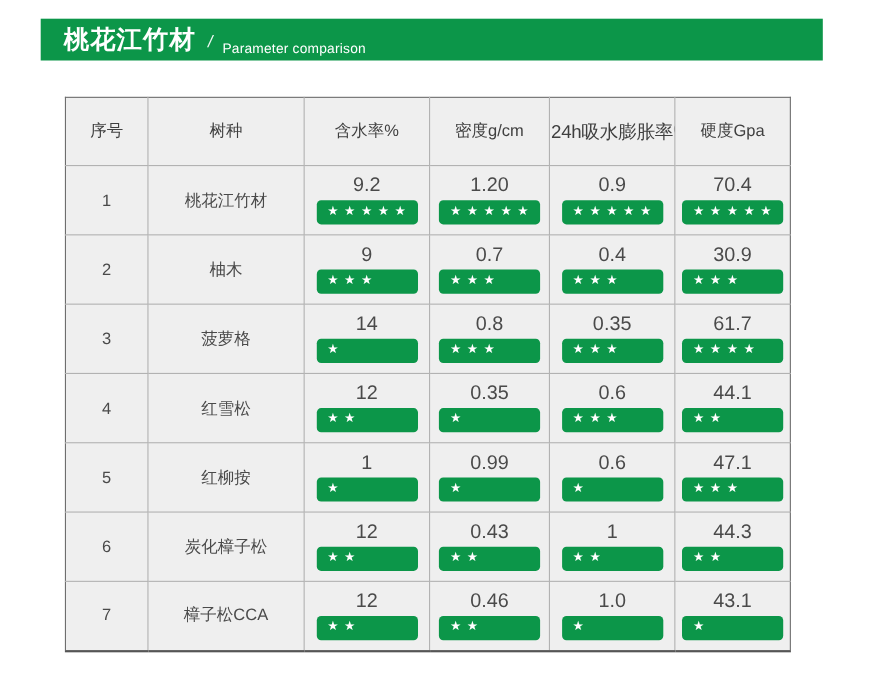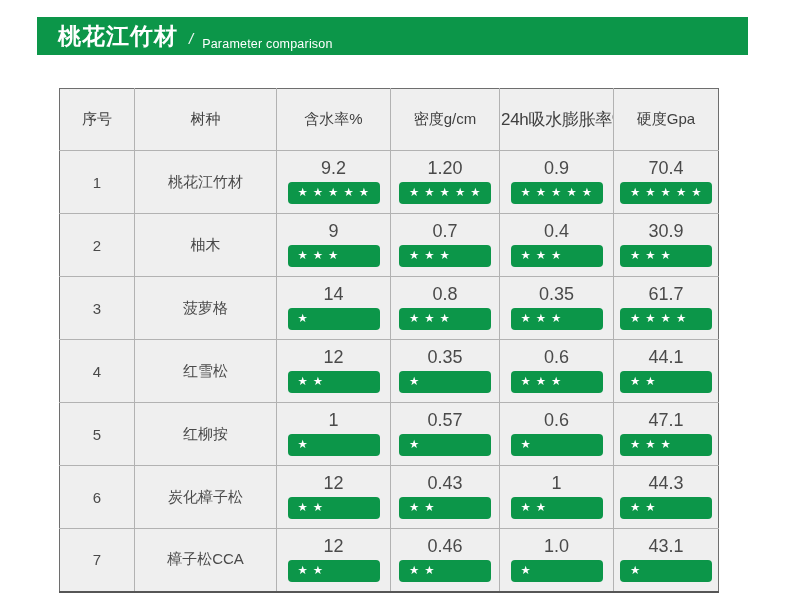--- a/index.html
+++ b/index.html
@@ -193,21 +193,21 @@
         <tr>
           <td>5</td>
           <td>红柳按</td>
           <td class="metric-cell">
             <div class="metric-value">1</div>
             <div class="star-badge">
               <span class="stars">★</span>
             </div>
           </td>
           <td class="metric-cell">
-            <div class="metric-value">0.57</div>
+            <div class="metric-value">0.99</div>
             <div class="star-badge">
               <span class="stars">★</span>
             </div>
           </td>
           <td class="metric-cell">
             <div class="metric-value">0.6</div>
             <div class="star-badge">
               <span class="stars">★</span>
             </div>
           </td>

